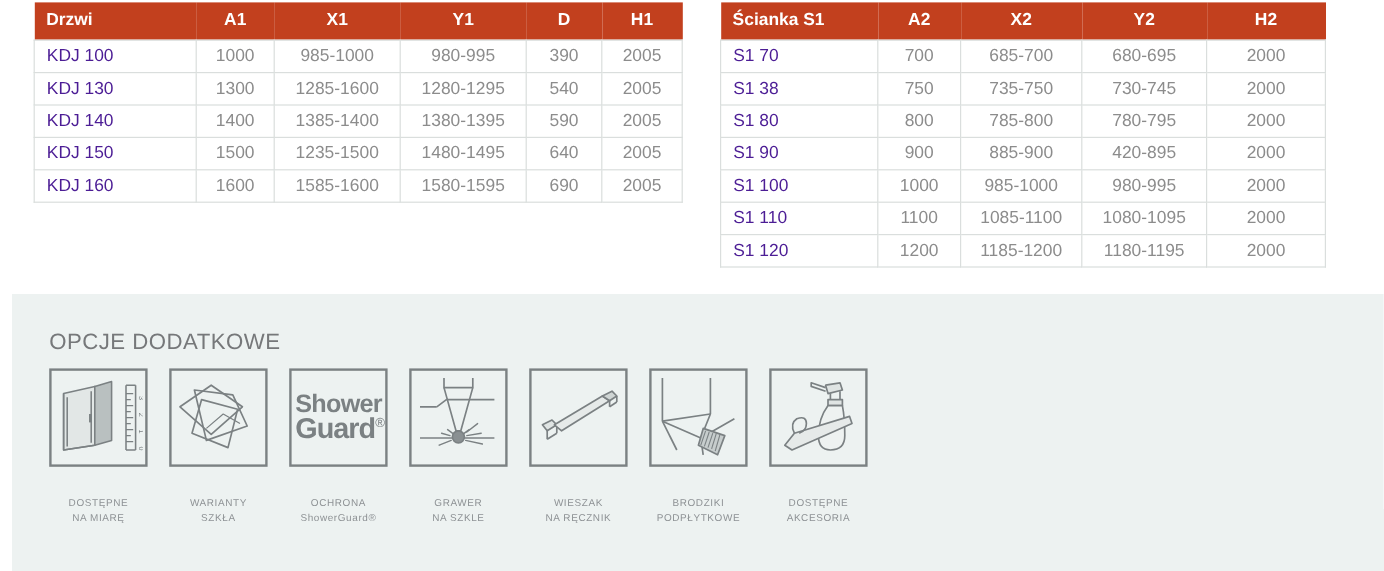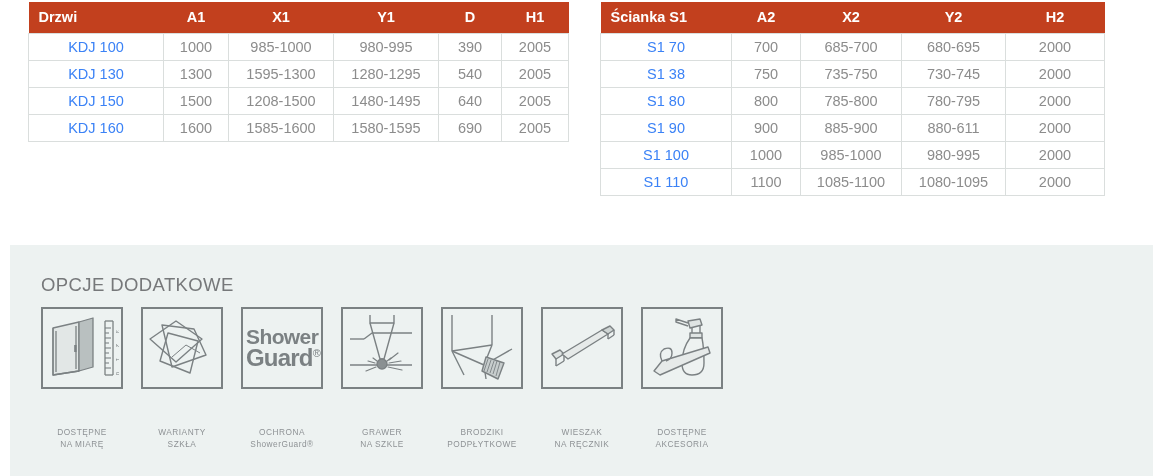--- a/index.html
+++ b/index.html
@@ -35,21 +35,21 @@
   table.spec th.num { text-align: center; }
 
   table.spec td {
     height: 27px;
     font-size: 14.5px;
     color: #8c8c8c;
     border: 1px solid #dadedd;
     padding: 0 10px;
     white-space: nowrap;
   }
-  table.spec td.lbl { text-align: center; color: #3b82f6; }
+  table.spec td.lbl { text-align: left; color: #4c1d95; }
   table.spec td.num { text-align: center; }
 
   
   .options {
     position: absolute;
     left: 10px; top: 245px;
     width: 1153px; height: 231px;
     background: #edf2f1;
   }
   .options-title {
@@ -75,21 +75,21 @@
   .icon-box {
     width: 82px; height: 82px;
     border: 2px solid #7b8183;
     background: #edf2f1;
     display: flex;
     align-items: center;
     justify-content: center;
   }
   .icon-box svg { display: block; }
   .icon-label {
-    margin-top: 17px;
+    margin-top: 4px;
     font-size: 8.3px;
     line-height: 12px;
     color: #8e9295;
     text-align: center;
     letter-spacing: 0.5px;
     white-space: pre-line;
   }
   .sg-wrap {
     display: flex; flex-direction: column;
     align-items: flex-start;
@@ -137,29 +137,37 @@
           <td class="lbl">KDJ 100</td>
           <td class="num">1000</td>
           <td class="num">985-1000</td>
           <td class="num">980-995</td>
           <td class="num">390</td>
           <td class="num">2005</td>
         </tr>
         <tr>
           <td class="lbl">KDJ 130</td>
           <td class="num">1300</td>
-          <td class="num">1595-1300</td>
+          <td class="num">1285-1600</td>
           <td class="num">1280-1295</td>
           <td class="num">540</td>
           <td class="num">2005</td>
         </tr>
         <tr>
+          <td class="lbl">KDJ 140</td>
+          <td class="num">1400</td>
+          <td class="num">1385-1400</td>
+          <td class="num">1380-1395</td>
+          <td class="num">590</td>
+          <td class="num">2005</td>
+        </tr>
+        <tr>
           <td class="lbl">KDJ 150</td>
           <td class="num">1500</td>
-          <td class="num">1208-1500</td>
+          <td class="num">1235-1500</td>
           <td class="num">1480-1495</td>
           <td class="num">640</td>
           <td class="num">2005</td>
         </tr>
         <tr>
           <td class="lbl">KDJ 160</td>
           <td class="num">1600</td>
           <td class="num">1585-1600</td>
           <td class="num">1580-1595</td>
           <td class="num">690</td>
@@ -204,35 +212,42 @@
           <td class="lbl">S1 80</td>
           <td class="num">800</td>
           <td class="num">785-800</td>
           <td class="num">780-795</td>
           <td class="num">2000</td>
         </tr>
         <tr>
           <td class="lbl">S1 90</td>
           <td class="num">900</td>
           <td class="num">885-900</td>
-          <td class="num">880-611</td>
+          <td class="num">420-895</td>
           <td class="num">2000</td>
         </tr>
         <tr>
           <td class="lbl">S1 100</td>
           <td class="num">1000</td>
           <td class="num">985-1000</td>
           <td class="num">980-995</td>
           <td class="num">2000</td>
         </tr>
         <tr>
           <td class="lbl">S1 110</td>
           <td class="num">1100</td>
           <td class="num">1085-1100</td>
           <td class="num">1080-1095</td>
+          <td class="num">2000</td>
+        </tr>
+        <tr>
+          <td class="lbl">S1 120</td>
+          <td class="num">1200</td>
+          <td class="num">1185-1200</td>
+          <td class="num">1180-1195</td>
           <td class="num">2000</td>
         </tr>
       </tbody>
     </table>
   </div>
 
   <div class="options">
     <div class="options-title">OPCJE DODATKOWE</div>
 
     <div class="icon-row">
@@ -322,46 +337,20 @@
               <line x1="20" y1="58" x2="30" y2="54"></line>
             </g>
           </svg>
         </div>
         <div class="icon-label">GRAWER
 NA SZKLE</div>
       </div>
 
       <div class="icon-cell">
         <div class="icon-box">
-          <svg width="72" height="70" viewBox="0 0 72 70">
-            <g fill="none" stroke="#7b8183" stroke-width="1.4" stroke-linejoin="round">
-              <line x1="6" y1="2" x2="6" y2="38"></line>
-              <line x1="46" y1="2" x2="46" y2="32"></line>
-              <polyline points="6,38 38,52 66,36"></polyline>
-              <line x1="46" y1="32" x2="38" y2="52"></line>
-              <line x1="6" y1="38" x2="46" y2="32"></line>
-              <line x1="18" y1="62" x2="6" y2="38"></line>
-              <line x1="38" y1="52" x2="40" y2="66"></line>
-              <polygon points="40,44 58,50 52,66 36,58" fill="#c7cdcd"></polygon>
-            </g>
-            <g stroke="#7b8183" stroke-width="0.9">
-              <line x1="42" y1="46" x2="38" y2="58"></line>
-              <line x1="45" y1="47" x2="41" y2="59"></line>
-              <line x1="48" y1="48" x2="44" y2="60"></line>
-              <line x1="51" y1="48" x2="47" y2="61"></line>
-              <line x1="54" y1="49" x2="50" y2="63"></line>
-            </g>
-          </svg>
-        </div>
-        <div class="icon-label">BRODZIKI
-PODPŁYTKOWE</div>
-      </div>
-
-      <div class="icon-cell">
-        <div class="icon-box">
           <svg width="72" height="68" viewBox="0 0 72 68">
             <g fill="none" stroke="#7b8183" stroke-width="1.4" stroke-linejoin="round">
               <polygon points="6,40 14,36 18,40 10,45" fill="#dfe4e3"></polygon>
               <line x1="10" y1="45" x2="10" y2="52"></line>
               <line x1="18" y1="40" x2="18" y2="47"></line>
               <polyline points="10,52 18,47"></polyline>
               <polygon points="16,40 56,16 62,20 22,45" fill="#e6eae9"></polygon>
               <polygon points="56,16 64,12 68,16 62,20" fill="#cfd5d4"></polygon>
               <line x1="62" y1="20" x2="62" y2="25"></line>
               <line x1="68" y1="16" x2="68" y2="21"></line>
@@ -370,20 +359,46 @@
           </svg>
         </div>
         <div class="icon-label">WIESZAK
 NA RĘCZNIK</div>
       </div>
 
       <div class="icon-cell">
         <div class="icon-box">
           <svg width="72" height="70" viewBox="0 0 72 70">
             <g fill="none" stroke="#7b8183" stroke-width="1.4" stroke-linejoin="round">
+              <line x1="6" y1="2" x2="6" y2="38"></line>
+              <line x1="46" y1="2" x2="46" y2="32"></line>
+              <polyline points="6,38 38,52 66,36"></polyline>
+              <line x1="46" y1="32" x2="38" y2="52"></line>
+              <line x1="6" y1="38" x2="46" y2="32"></line>
+              <line x1="18" y1="62" x2="6" y2="38"></line>
+              <line x1="38" y1="52" x2="40" y2="66"></line>
+              <polygon points="40,44 58,50 52,66 36,58" fill="#c7cdcd"></polygon>
+            </g>
+            <g stroke="#7b8183" stroke-width="0.9">
+              <line x1="42" y1="46" x2="38" y2="58"></line>
+              <line x1="45" y1="47" x2="41" y2="59"></line>
+              <line x1="48" y1="48" x2="44" y2="60"></line>
+              <line x1="51" y1="48" x2="47" y2="61"></line>
+              <line x1="54" y1="49" x2="50" y2="63"></line>
+            </g>
+          </svg>
+        </div>
+        <div class="icon-label">BRODZIKI
+PODPŁYTKOWE</div>
+      </div>
+
+      <div class="icon-cell">
+        <div class="icon-box">
+          <svg width="72" height="70" viewBox="0 0 72 70">
+            <g fill="none" stroke="#7b8183" stroke-width="1.4" stroke-linejoin="round">
               <path d="M42 8 L54 6 L56 12 L44 15 Z" fill="#dfe4e3"></path>
               <path d="M42 10 L30 6 L30 9 L42 13" fill="none"></path>
               <line x1="46" y1="15" x2="46" y2="21"></line>
               <line x1="54" y1="13" x2="54" y2="20"></line>
               <rect x="44" y="20" width="12" height="5" fill="#dfe4e3"></rect>
               <path d="M44 25 Q36 36 36 50 Q36 62 46 62 Q58 62 58 50 Q58 35 56 25 Z" fill="#eef2f1"></path>
               <polygon points="8,58 16,48 62,34 64,40 14,62" fill="#e6eae9"></polygon>
               <path d="M16,48 Q12,40 18,36 Q26,33 26,40 Q26,46 20,48" fill="none"></path>
             </g>
           </svg>

